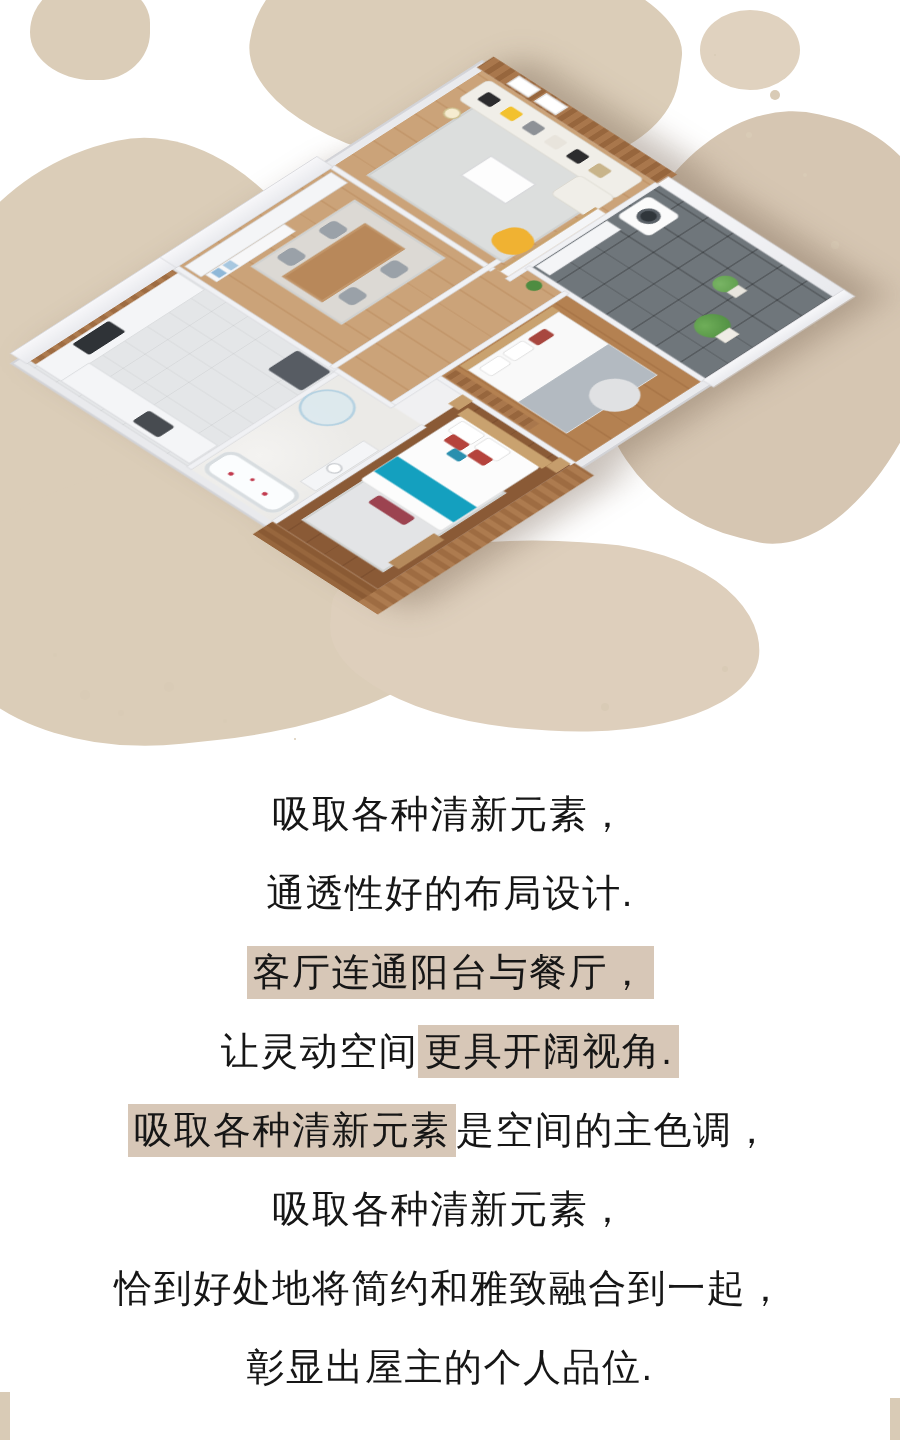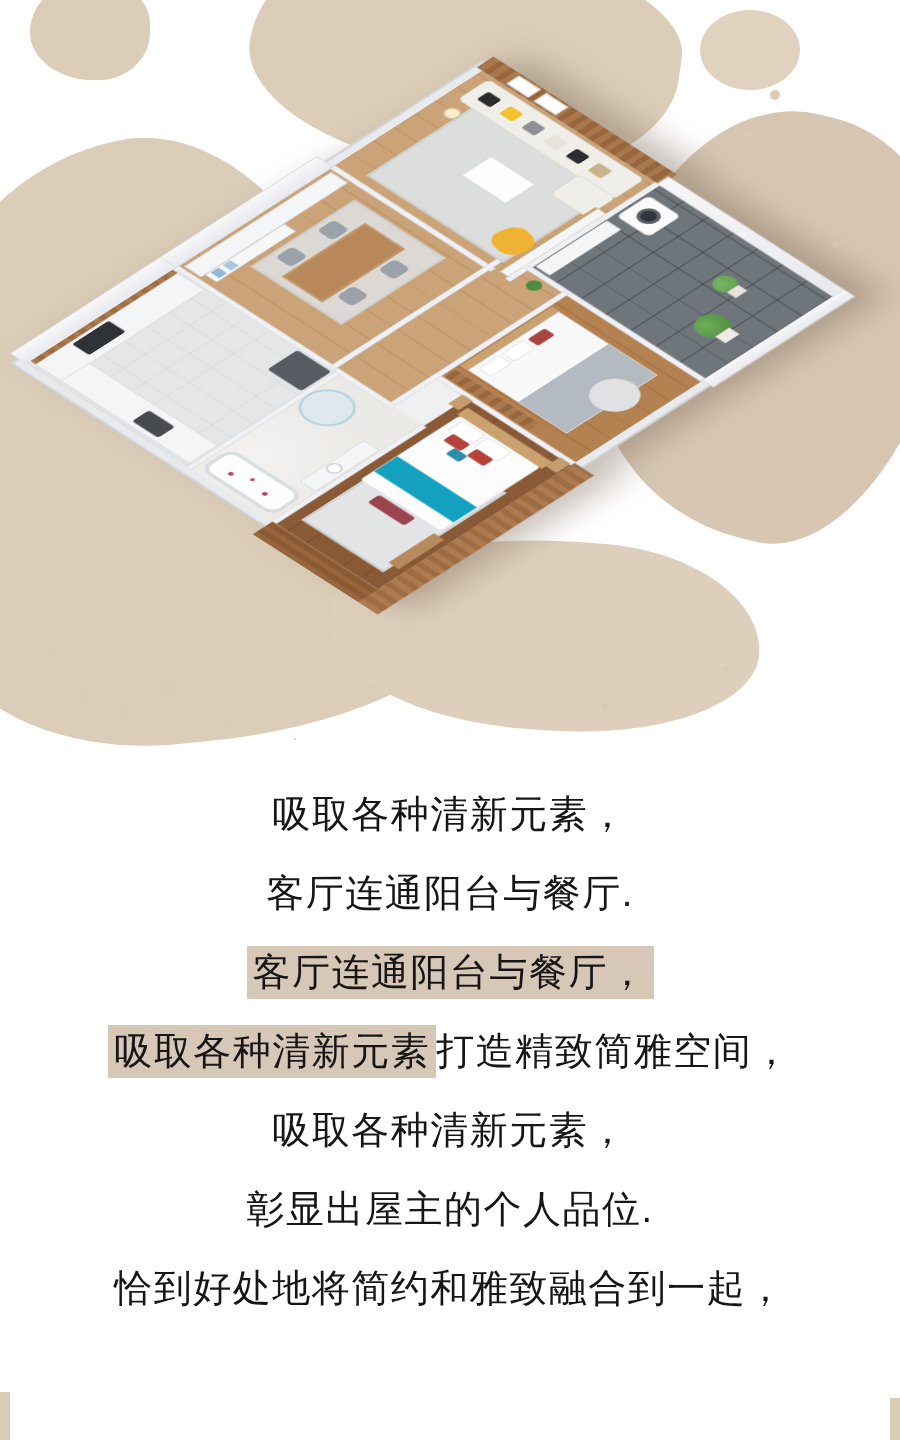--- a/index.html
+++ b/index.html
@@ -195,24 +195,25 @@
         <div class="fur" style="left:624px;top:454px;width:16px;height:12px;background:#e8e5de;box-shadow:0 0 0 1px #d8d5cc"></div>
 
         <div class="fur plant" style="left:474px;top:288px;width:18px;height:18px;background:#4e8c41"></div>
       </div>
     </div>
   </section>
 
   <section class="article">
     <div>
         <p class="line"><span>吸取各种清新元素，</span></p>
-        <p class="line"><span>客厅连通阳台与餐厅.</span></p>
+        <p class="line"><span>通透性好的布局设计.</span></p>
         <p class="line"><span class="hl">客厅连通阳台与餐厅，</span></p>
-        <p class="line"><span class="hl">吸取各种清新元素</span><span>打造精致简雅空间，</span></p>
+        <p class="line"><span>让灵动空间</span><span class="hl">更具开阔视角.</span></p>
+        <p class="line"><span class="hl">吸取各种清新元素</span><span>是空间的主色调，</span></p>
         <p class="line"><span>吸取各种清新元素，</span></p>
+        <p class="line"><span>恰到好处地将简约和雅致融合到一起，</span></p>
         <p class="line"><span>彰显出屋主的个人品位.</span></p>
-        <p class="line"><span>恰到好处地将简约和雅致融合到一起，</span></p>
       </div>
   </section>
 
   <div class="corner-strip cs-l"></div>
   <div class="corner-strip cs-r"></div>
 </div>
 
 </body></html>

